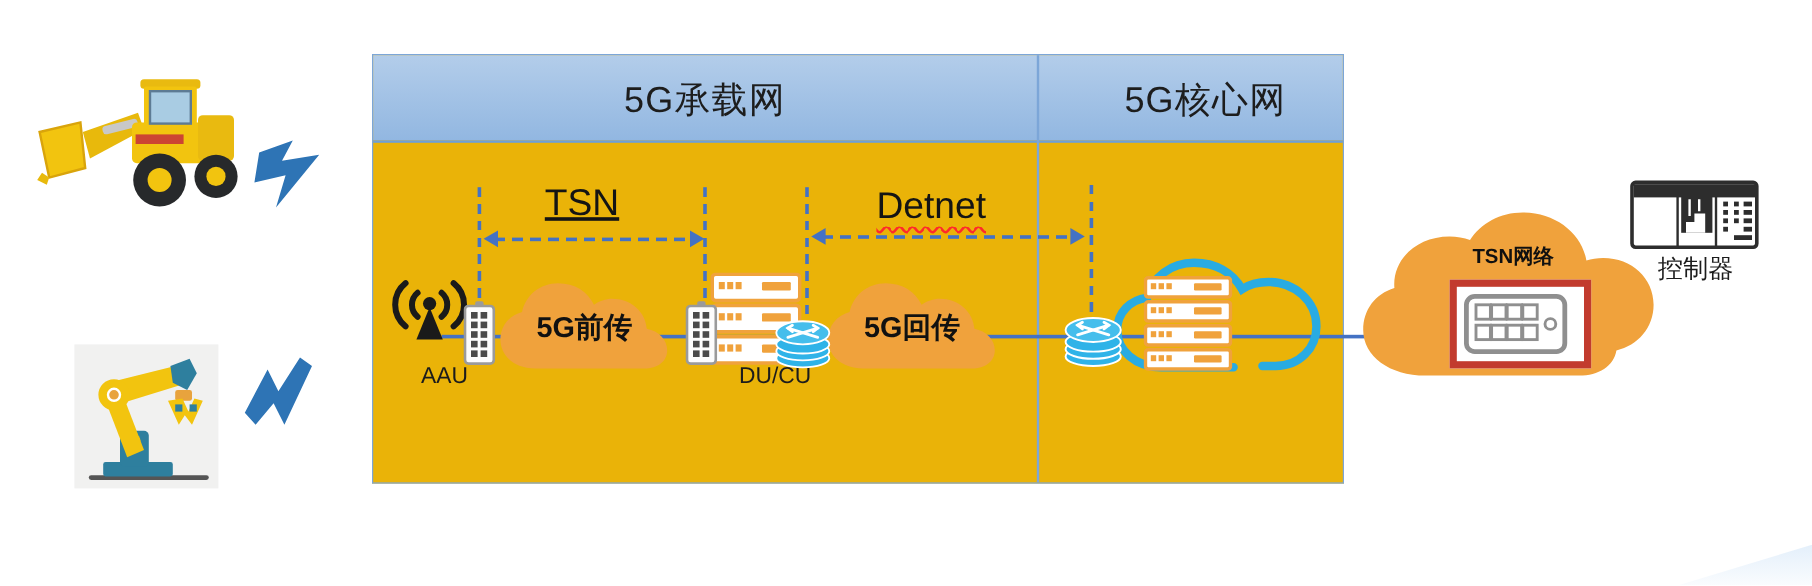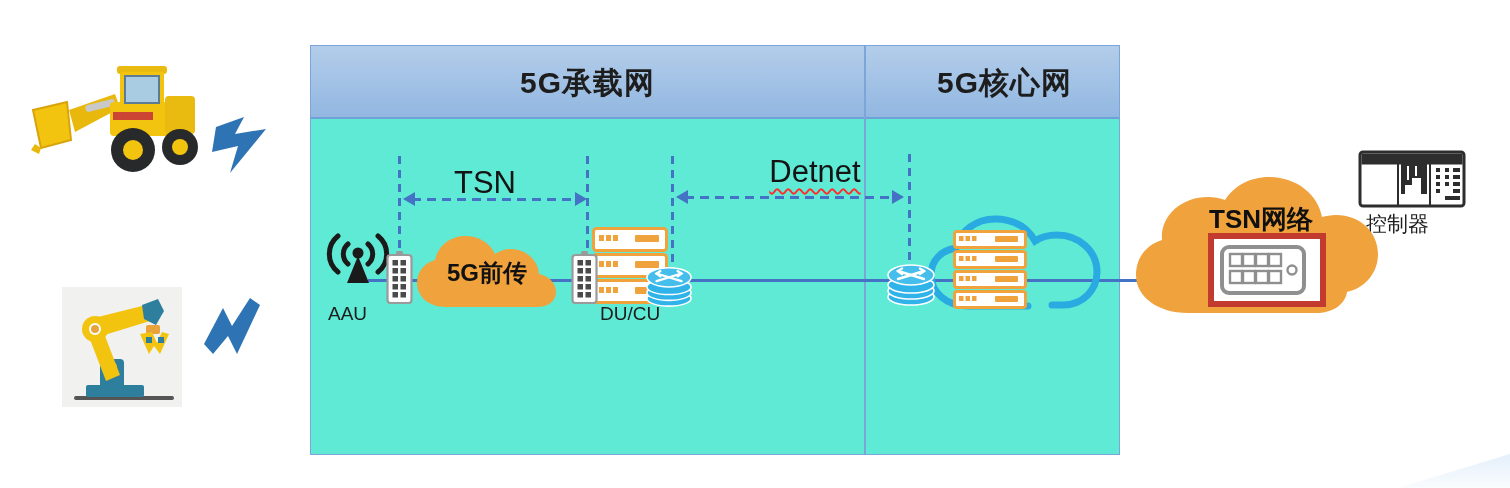--- a/index.html
+++ b/index.html
@@ -1,21 +1,21 @@
 <!DOCTYPE html>
 <html><head>
 <meta charset="utf-8">
 <style>
   * { margin:0; padding:0; box-sizing:border-box; }
   body { font-family:"Liberation Sans", sans-serif; background:#ffffff; }
   .stage { position:relative; width:1510px; height:488px; background:#ffffff; overflow:hidden; }
 
   
-  .panel-box { position:absolute; left:310px; top:45px; width:810px; height:410px;
-    border:1.6px solid #7CA6D8; background:#5eead4;font-weight:bold; }
+  .panel-box { position:absolute; left:310px; top:45px; width:810px; height:358px;
+    border:1.6px solid #7CA6D8; background:#eab308; }
   .panel-header { position:absolute; left:0; top:0; width:100%; height:73px;
     background:linear-gradient(#B3CDEA,#92B7E1); border-bottom:2px solid #6FA0D6; }
   .panel-divider { position:absolute; left:553px; top:0; width:2px; height:100%; background:#7CA6D8; }
   .hdr-title { position:absolute; top:17px; font-size:30px; color:#1d1d1d; text-align:center; letter-spacing:1px; }
   .hdr-bearer { left:0; width:553px; }
   .hdr-core { left:555px; width:253px;margin-left:12px; }
 
   
   .vdash { position:absolute; width:3px;
     background:repeating-linear-gradient(180deg,#4472C4 0 8px,transparent 8px 14px); }
@@ -25,38 +25,38 @@
   .ah { position:absolute; width:0; height:0; border-top:7px solid transparent; border-bottom:7px solid transparent; }
   .ah-l { left:0; top:0; border-right:12px solid #4472C4; }
   .ah-r { right:0; top:0; border-left:12px solid #4472C4; }
   .span-label { position:absolute; font-size:31px; color:#141414; text-align:center; }
   .squiggle { text-decoration:underline wavy #FF2A2A 2px; text-underline-offset:6px; }
 
   
   .hlink { position:absolute; left:368px; top:279px; width:782px; height:3px; background:#4472C4; z-index:1; }
 
   .node { position:absolute; z-index:3; }
-  .node-label { position:absolute; z-index:4; font-size:19px; color:#1c1c1c; text-align:left; }
+  .node-label { position:absolute; z-index:4; font-size:19px; color:#1c1c1c; text-align:right; }
 
   
   .cloud-sm { position:absolute; z-index:3; display:flex; align-items:center; justify-content:center; }
   .cloud-sm svg { position:absolute; inset:0; }
   .cloud-sm .cloud-text { position:relative; z-index:2; font-size:24px; font-weight:bold; color:#111; margin-top:2px; }
 
   
   .tsn-cloud { position:absolute; left:1128px; top:172px; width:255px; height:165px; z-index:3; }
   .tsn-cloud > svg { position:absolute; inset:0; }
   .tsn-cloud-label { position:absolute; left:53px; top:30px; width:160px; text-align:center;
-    font-size:26px; font-weight:bold; color:#101010; z-index:2; }
+    font-size:17px; font-weight:bold; color:#101010; z-index:2; }
   .red-box { position:absolute; left:80px; top:61px; width:118px; height:74px; background:#ffffff;
     border:6px solid #C23B2E; z-index:2; display:flex; align-items:center; justify-content:center; }
 
   
   .controller { position:absolute; left:1358px; top:150px; width:108px; height:58px; z-index:3; }
-  .controller-label { position:absolute; left:1366px; top:210px; width:94px; text-align:left;
+  .controller-label { position:absolute; left:1366px; top:210px; width:94px; text-align:center;
     font-size:21px; color:#1c1c1c; }
 
   
   .robot-bg { position:absolute; left:62px; top:287px; width:120px; height:120px; background:#F1F1F0; }
 
   .corner-artifact { position:absolute; left:1398px; top:454px; width:112px; height:34px;
     background:linear-gradient(to bottom, rgba(205,226,247,0.55), rgba(205,226,247,0.1));
     clip-path:polygon(0 100%, 100% 0, 100% 100%); z-index:0; }
 </style>
 </head>
@@ -125,28 +125,28 @@
   <div class="vdash" style="left:398px; top:156px; height:112px;"></div>
   <div class="vdash" style="left:586px; top:156px; height:108px;"></div>
   <div class="vdash" style="left:671px; top:156px; height:108px;"></div>
   <div class="vdash" style="left:908px; top:154px; height:108px;"></div>
 
   <div class="harrow" style="left:403px; top:192px; width:184px; z-index:2;">
     <div class="dashline"></div>
       <div class="ah ah-l"></div>
       <div class="ah ah-r"></div>
   </div>
-  <div class="span-label" style="left:415px; top:165px; width:140px;">TSN</div>
+  <div class="span-label" style="left:415px; top:151px; width:140px;text-decoration:underline;">TSN</div>
 
   <div class="harrow" style="left:676px; top:190px; width:228px; z-index:2;">
     <div class="dashline"></div>
       <div class="ah ah-l"></div>
       <div class="ah ah-r"></div>
   </div>
-  <div class="span-label" style="left:740px; top:154px; width:150px;">
+  <div class="span-label" style="left:701px; top:154px; width:150px;">
     <span class="squiggle">Detnet</span>
   </div>
 
   <div class="hlink"></div>
 
   <div class="node" style="left:326px; top:226px; width:64px; height:60px;">
     <svg viewBox="0 0 64 60" width="64" height="60">
       <g stroke="#1A1A1A" stroke-width="5" fill="none" stroke-linecap="round">
         <path d="M22 18 A13 13 0 0 0 22 38"></path>
         <path d="M12 10 A23 23 0 0 0 12 46"></path>
@@ -236,20 +236,26 @@
       <g stroke="#FFFFFF" stroke-width="2.4" fill="none" stroke-linecap="round">
         <path d="M12 19 L38 11"></path>
           <path d="M12 11 L38 19"></path>
         <path d="M34 8.5 L38 11 L34 14"></path>
           <path d="M16 8.5 L12 11 L16 14"></path>
       </g>
     </svg>
   </div>
   <div class="node-label" style="left:600px; top:303px; width:76px;">DU/CU</div>
 
+  <div class="cloud-sm" style="left:686px; top:229px; width:148px; height:86px;">
+    <svg viewBox="0 0 148 86" width="148" height="86">
+      <path d="M33 78 C15 78 4 67 4 54 C4 43 11 34 22 31 C25 17 37 7 52 7 C66 7 77 14 82 25 C86 22 92 20 97 20 C113 20 125 31 126 45 C136 47 143 54 143 63 C143 72 135 78 124 78 Z" fill="#F0A23C"></path>
+    </svg>
+    <span class="cloud-text">5G回传</span>
+  </div>
 
   <div class="node" style="left:886px; top:259px; width:50px; height:48px; z-index:5;">
     <svg viewBox="0 0 50 46" width="50" height="48">
       <ellipse cx="25" cy="37" rx="23" ry="8" fill="#2FB3E8" stroke="#FFFFFF" stroke-width="1.6"></ellipse>
       <ellipse cx="25" cy="31" rx="23" ry="8" fill="#2FB3E8" stroke="#FFFFFF" stroke-width="1.6"></ellipse>
       <ellipse cx="25" cy="25" rx="23" ry="8" fill="#2FB3E8" stroke="#FFFFFF" stroke-width="1.6"></ellipse>
       <ellipse cx="25" cy="15" rx="23" ry="10" fill="#45BEEC" stroke="#FFFFFF" stroke-width="1.6"></ellipse>
       <g stroke="#FFFFFF" stroke-width="2.4" fill="none" stroke-linecap="round">
         <path d="M12 19 L38 11"></path>
           <path d="M12 11 L38 19"></path>

